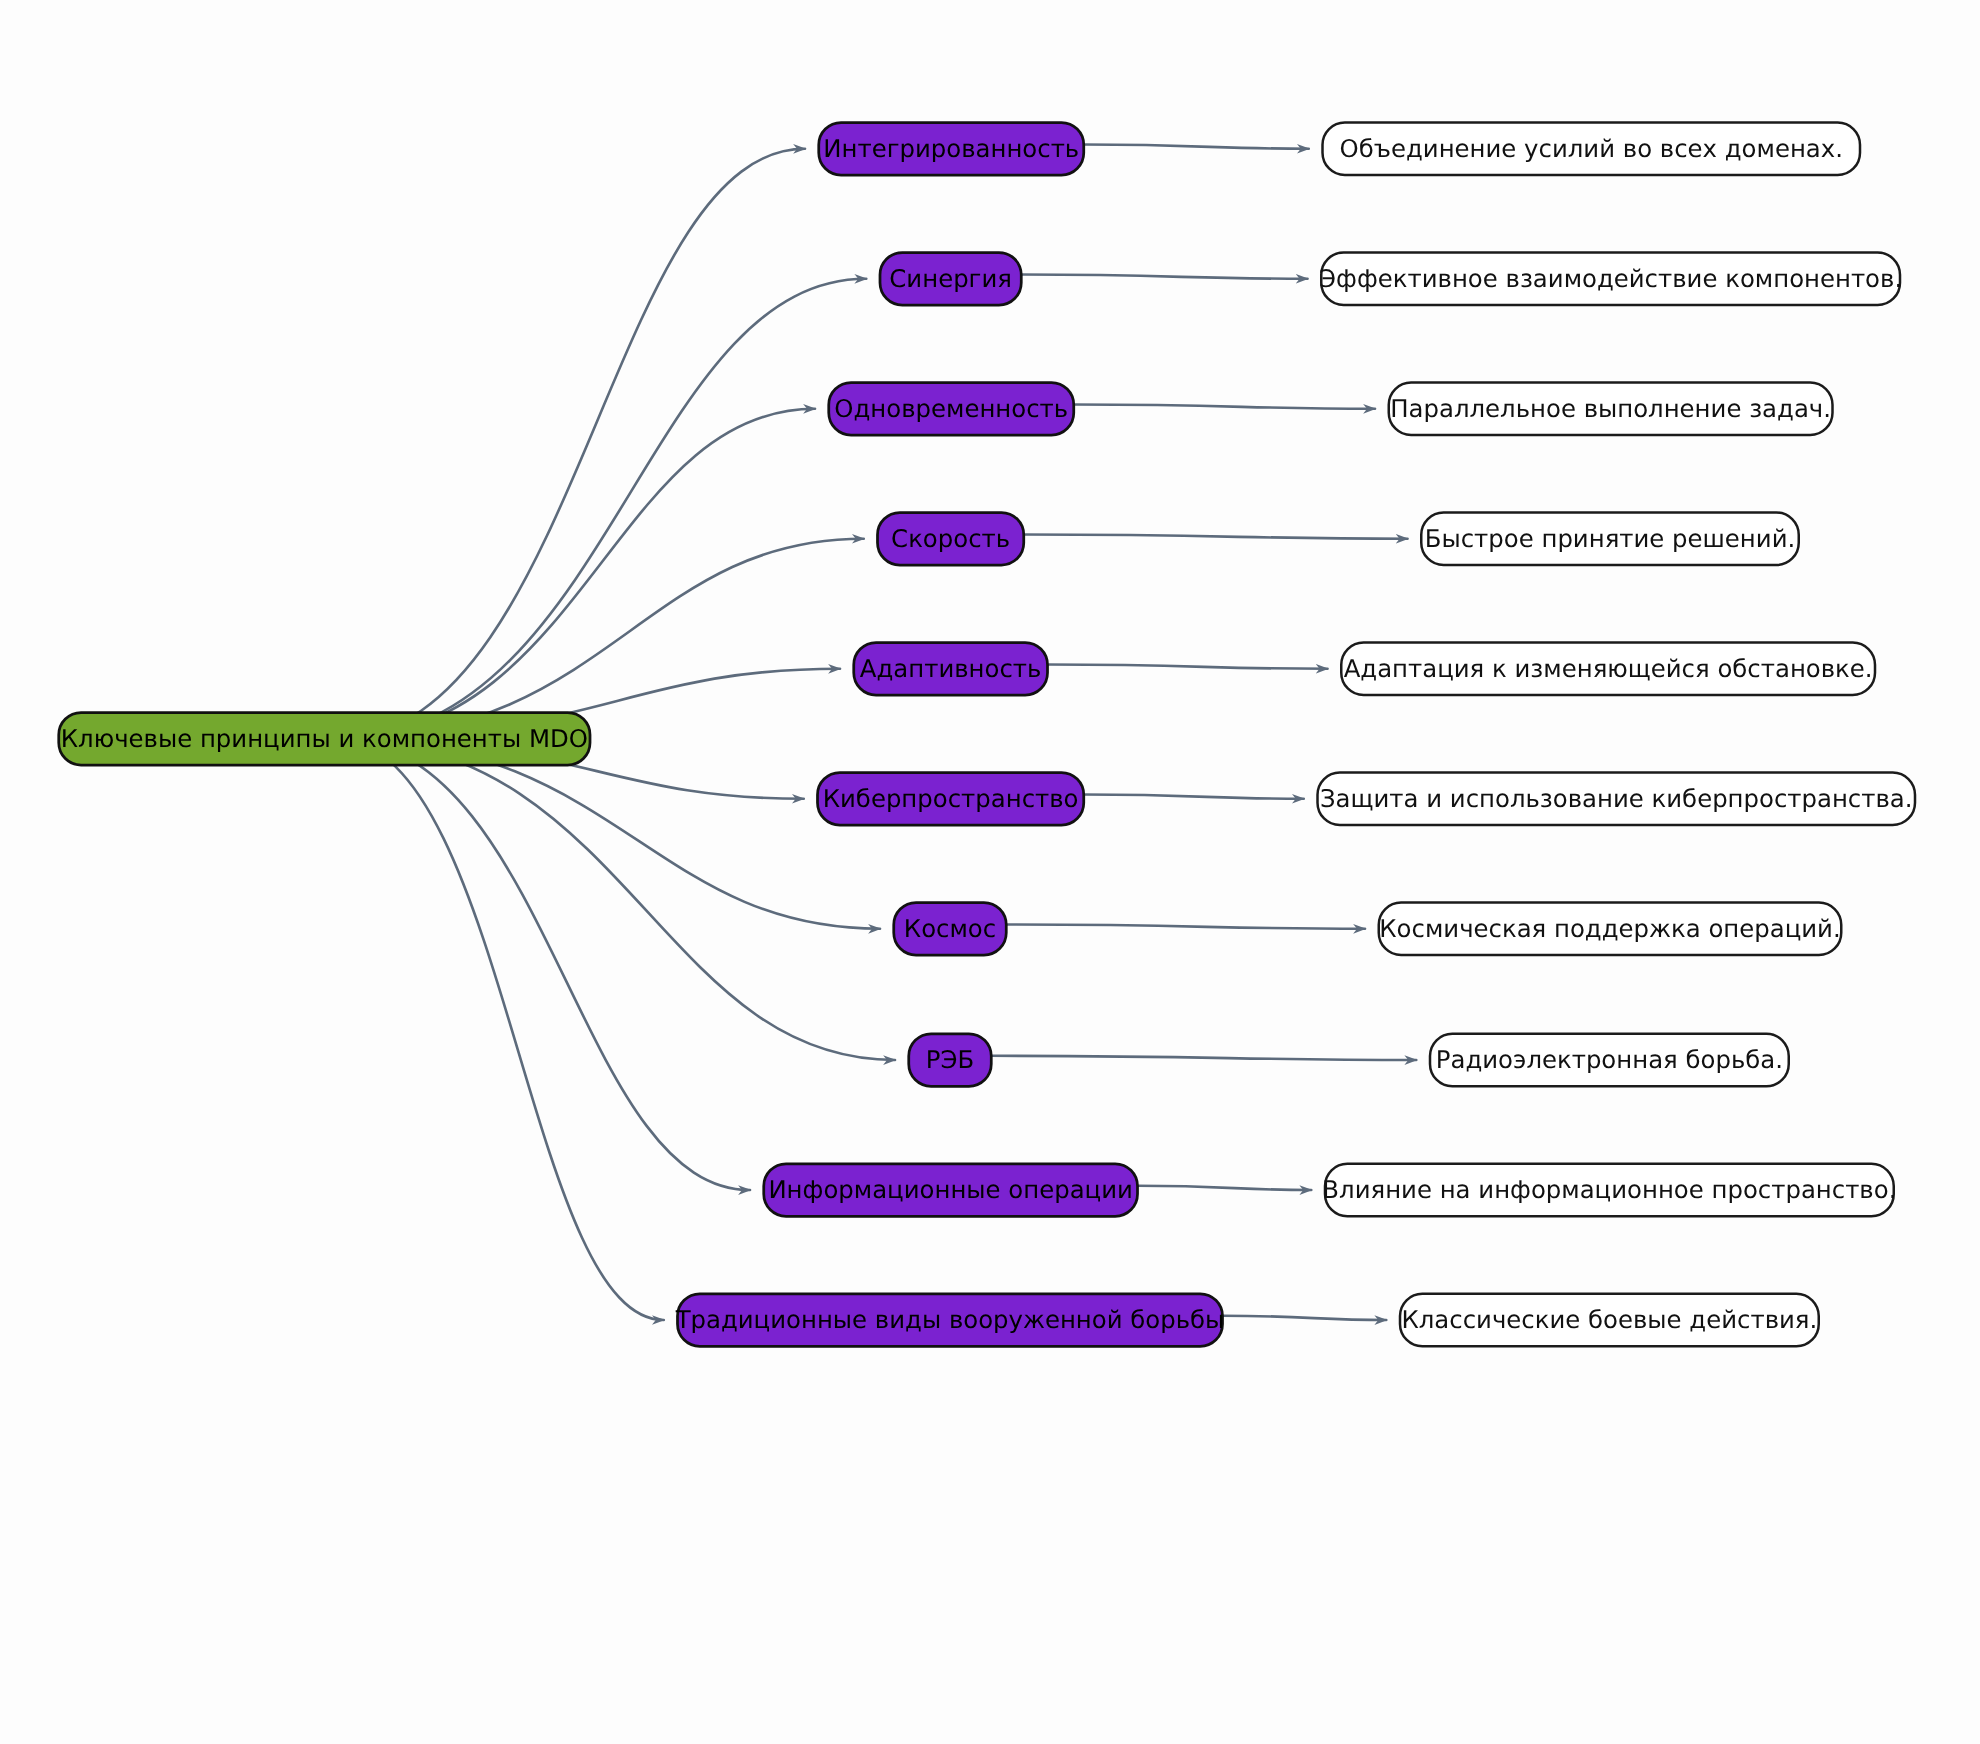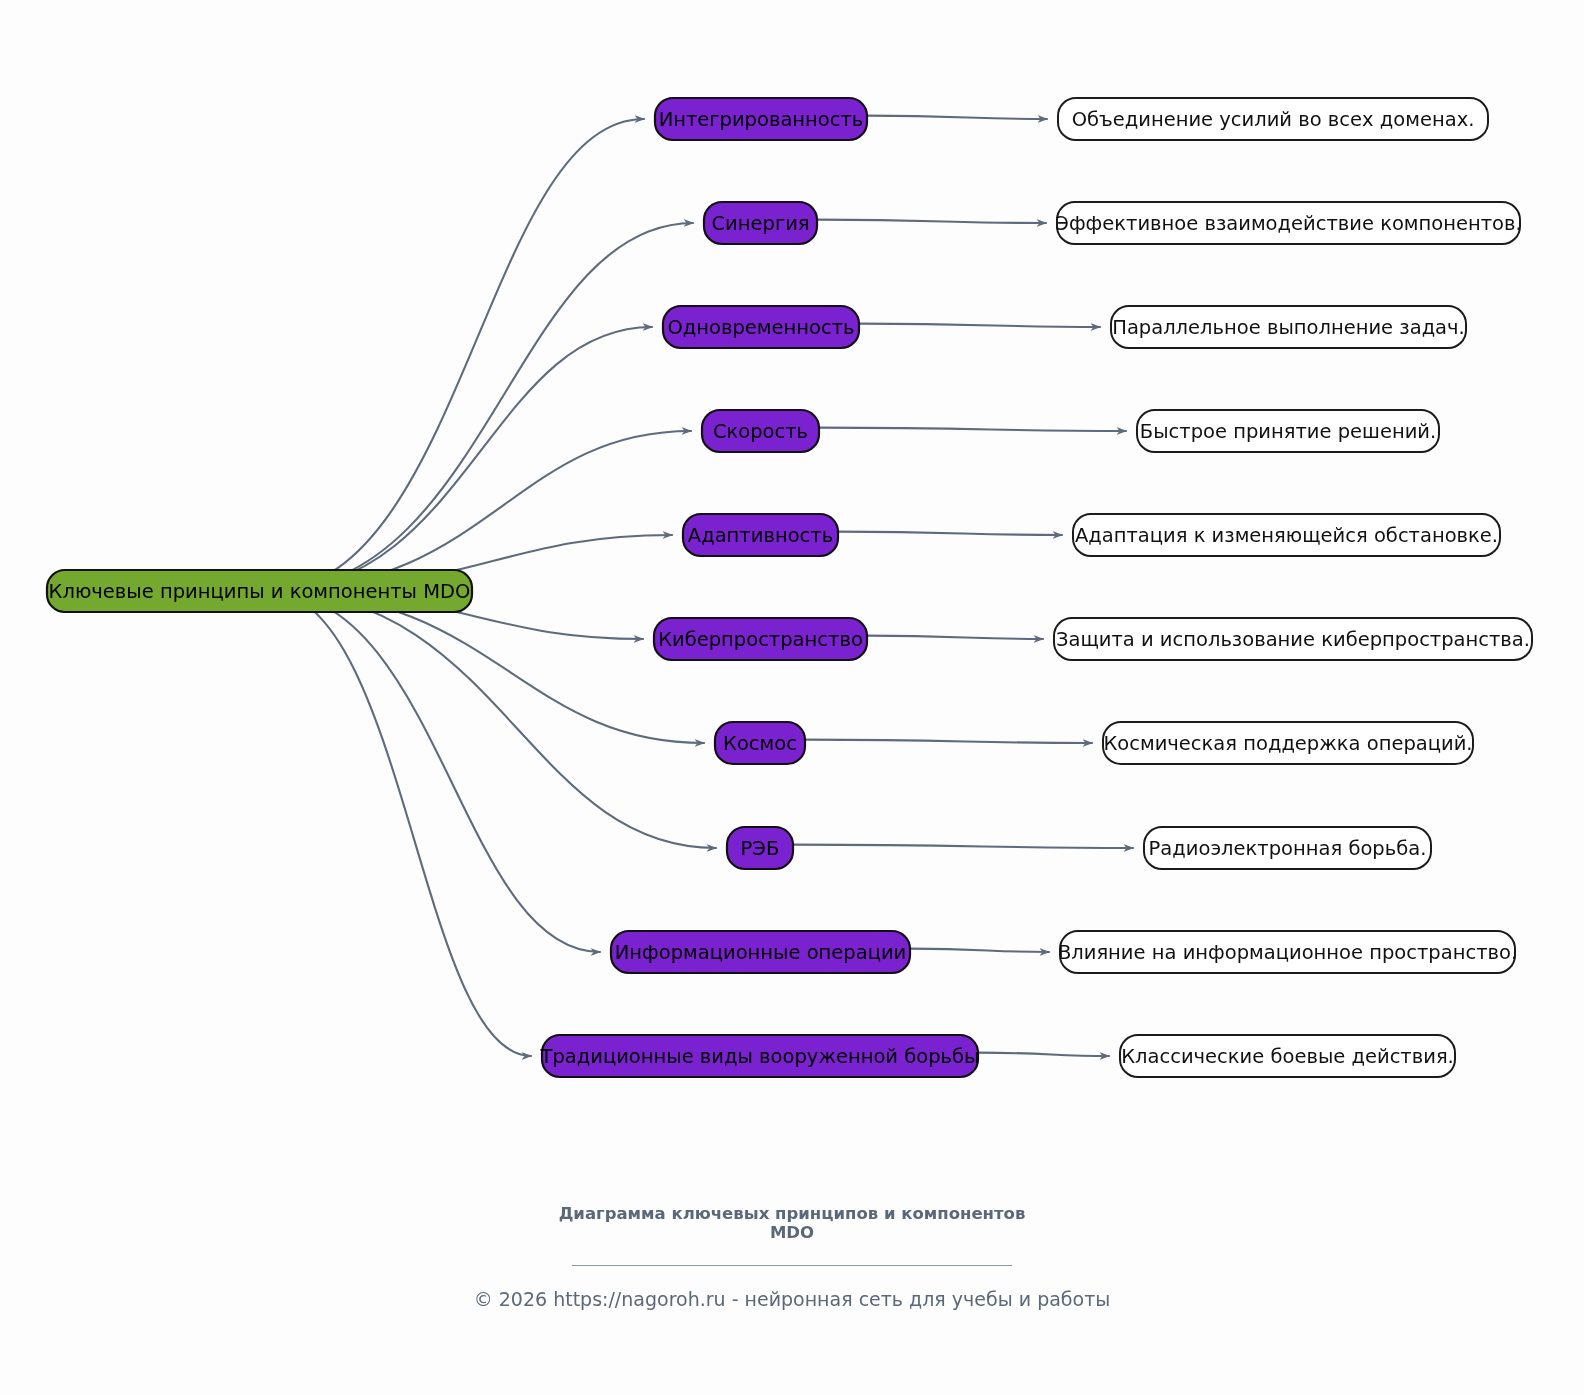--- a/index.html
+++ b/index.html
@@ -207,18 +207,13 @@
           <rect x="542" y="1035" width="436" height="42" rx="17.872340425531913" ry="17.872340425531913" class="node-rect-branch"></rect>
           <text x="760" y="1057" class="node-label">Традиционные виды вооруженной борьбы</text>
         </g>
         <g>
           <rect x="47" y="570" width="425" height="42" rx="17.872340425531913" ry="17.872340425531913" class="node-rect-root"></rect>
           <text x="259.5" y="592" class="node-label">Ключевые принципы и компоненты MDO</text>
         </g>
       </g>
   </svg>
 
-  <div class="footer-wrap">
-    <div class="footer-caption">Диаграмма ключевых принципов и компонентов MDO</div>
-    <div class="footer-rule"></div>
-    <div class="footer-copy">© 2026 https://nagoroh.ru - нейронная сеть для учебы и работы</div>
-  </div>
 </div>
 
 </body></html>

